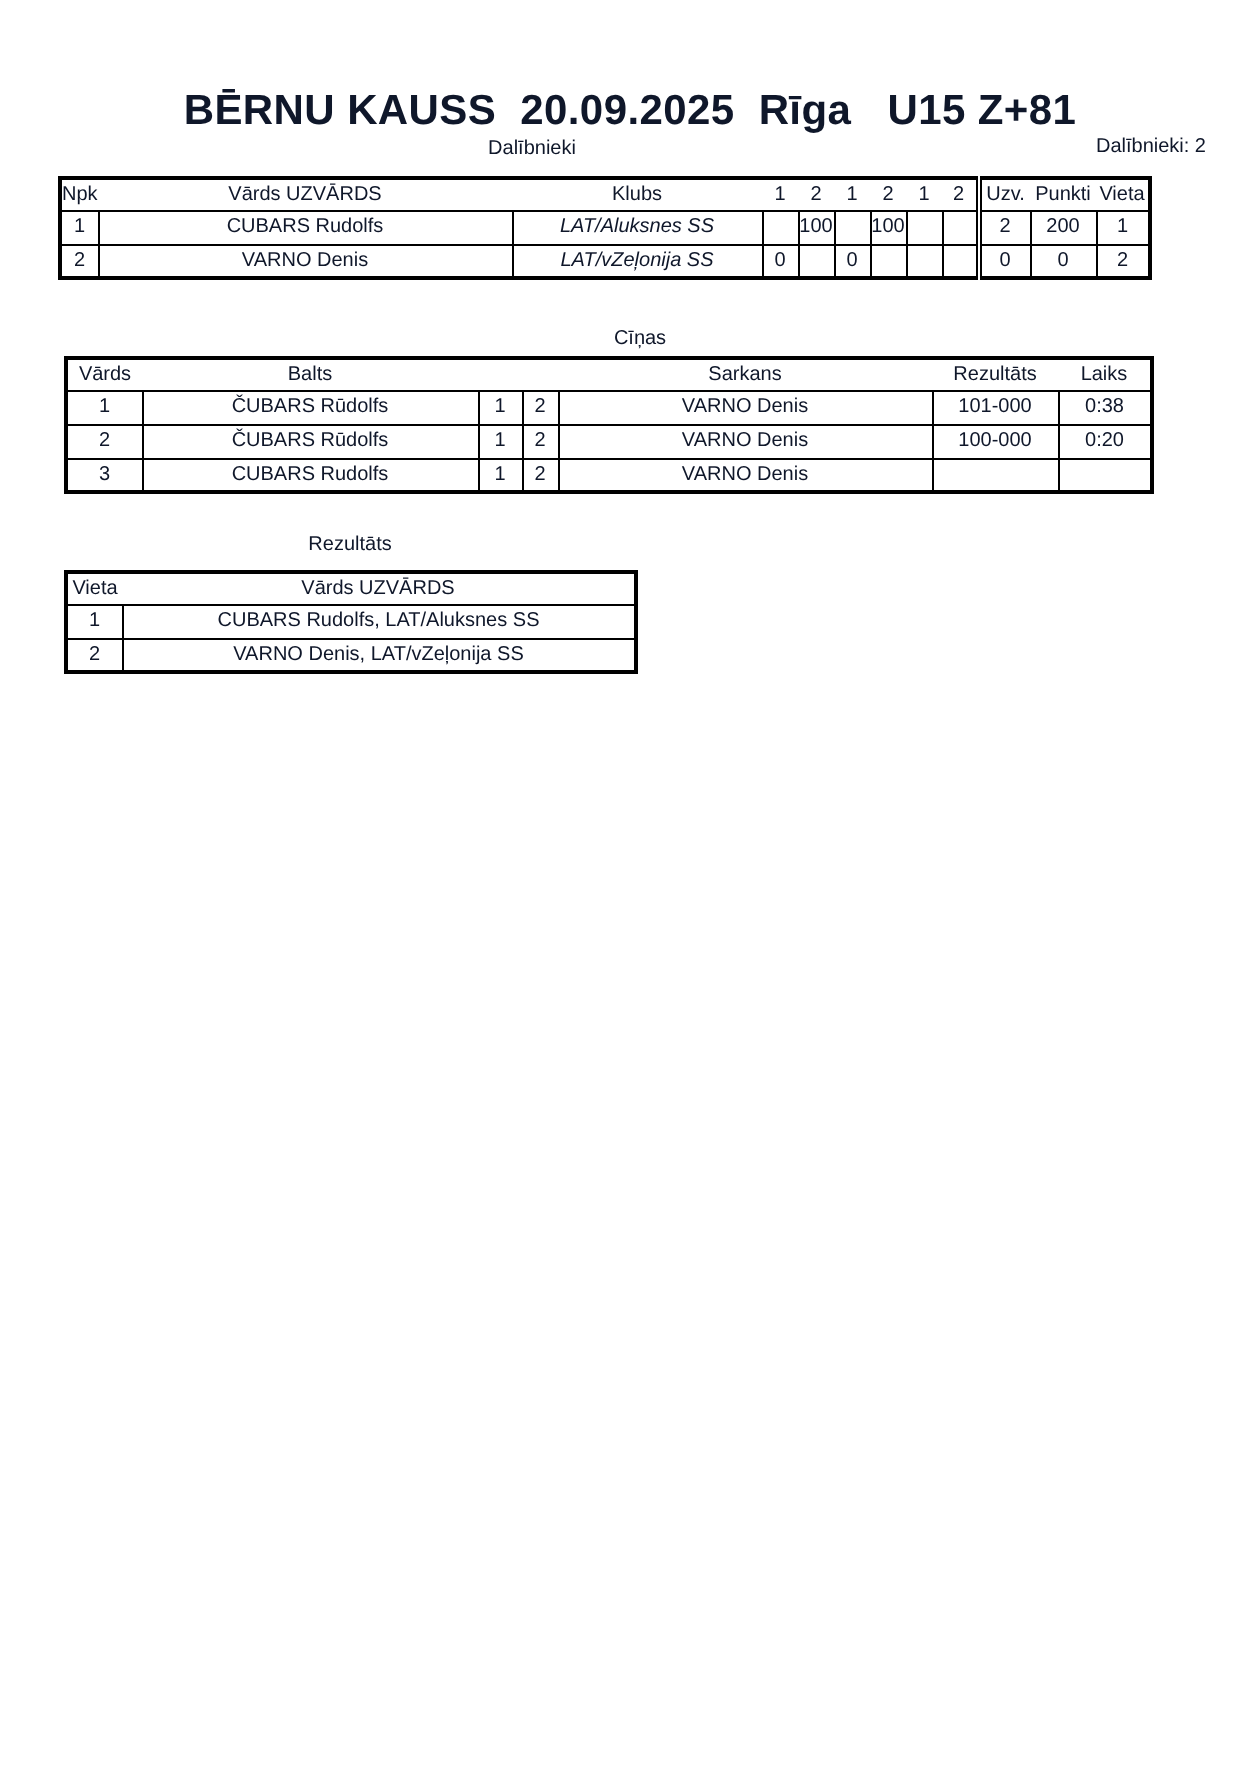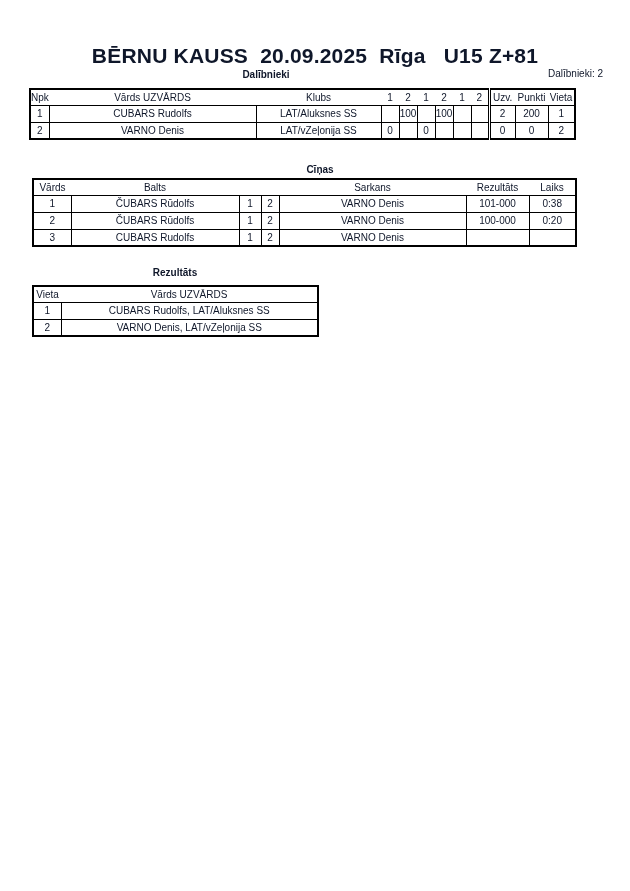--- a/index.html
+++ b/index.html
@@ -22,21 +22,20 @@
     font-size: 21px;
     font-weight: bold;
     white-space: pre;
     letter-spacing: 0.2px;
   }
   .sec-label {
     position: absolute;
     font-size: 10px;
     transform: translateX(-50%);
     white-space: nowrap;
-    font-weight: bold;
   }
   .label-participants { top: 69px; left: 266px; }
   .label-fights      { top: 164px; left: 320px; text-align: center; }
   .label-results     { top: 267px; left: 175px; }
   .count-label {
     position: absolute;
     top: 68px;
     right: 27px;
     font-size: 10px;
     white-space: nowrap;
@@ -60,21 +59,21 @@
   table.grid th {
     border-left: none;
     border-right: none;
     height: 16px;
   }
   table.grid td { height: 17px; }
   .t2 th { height: 15px; }
   .t2 td { height: 18px; }
   th.hleft { text-align: left; padding-left: 1px; }
   td.cl { text-align: left; padding-left: 8px; }
-  td.cl2 { text-align: left; padding-left: 4px; }
+  td.cl2 { text-align: left; padding-left: 4px; font-style: italic; }
   table.grid th.hv, table.grid td.hv { border-left: 3px double #000; margin-left: 28px; }
   .t1 { left: 29px; top: 88px; width: 546px; }
   .t2 { left: 32px; top: 178px; width: 543px; }
   .t3 { left: 32px; top: 285px; width: 285px; }
 </style>
 </head>
 <body>
 
 <div class="page">
 

